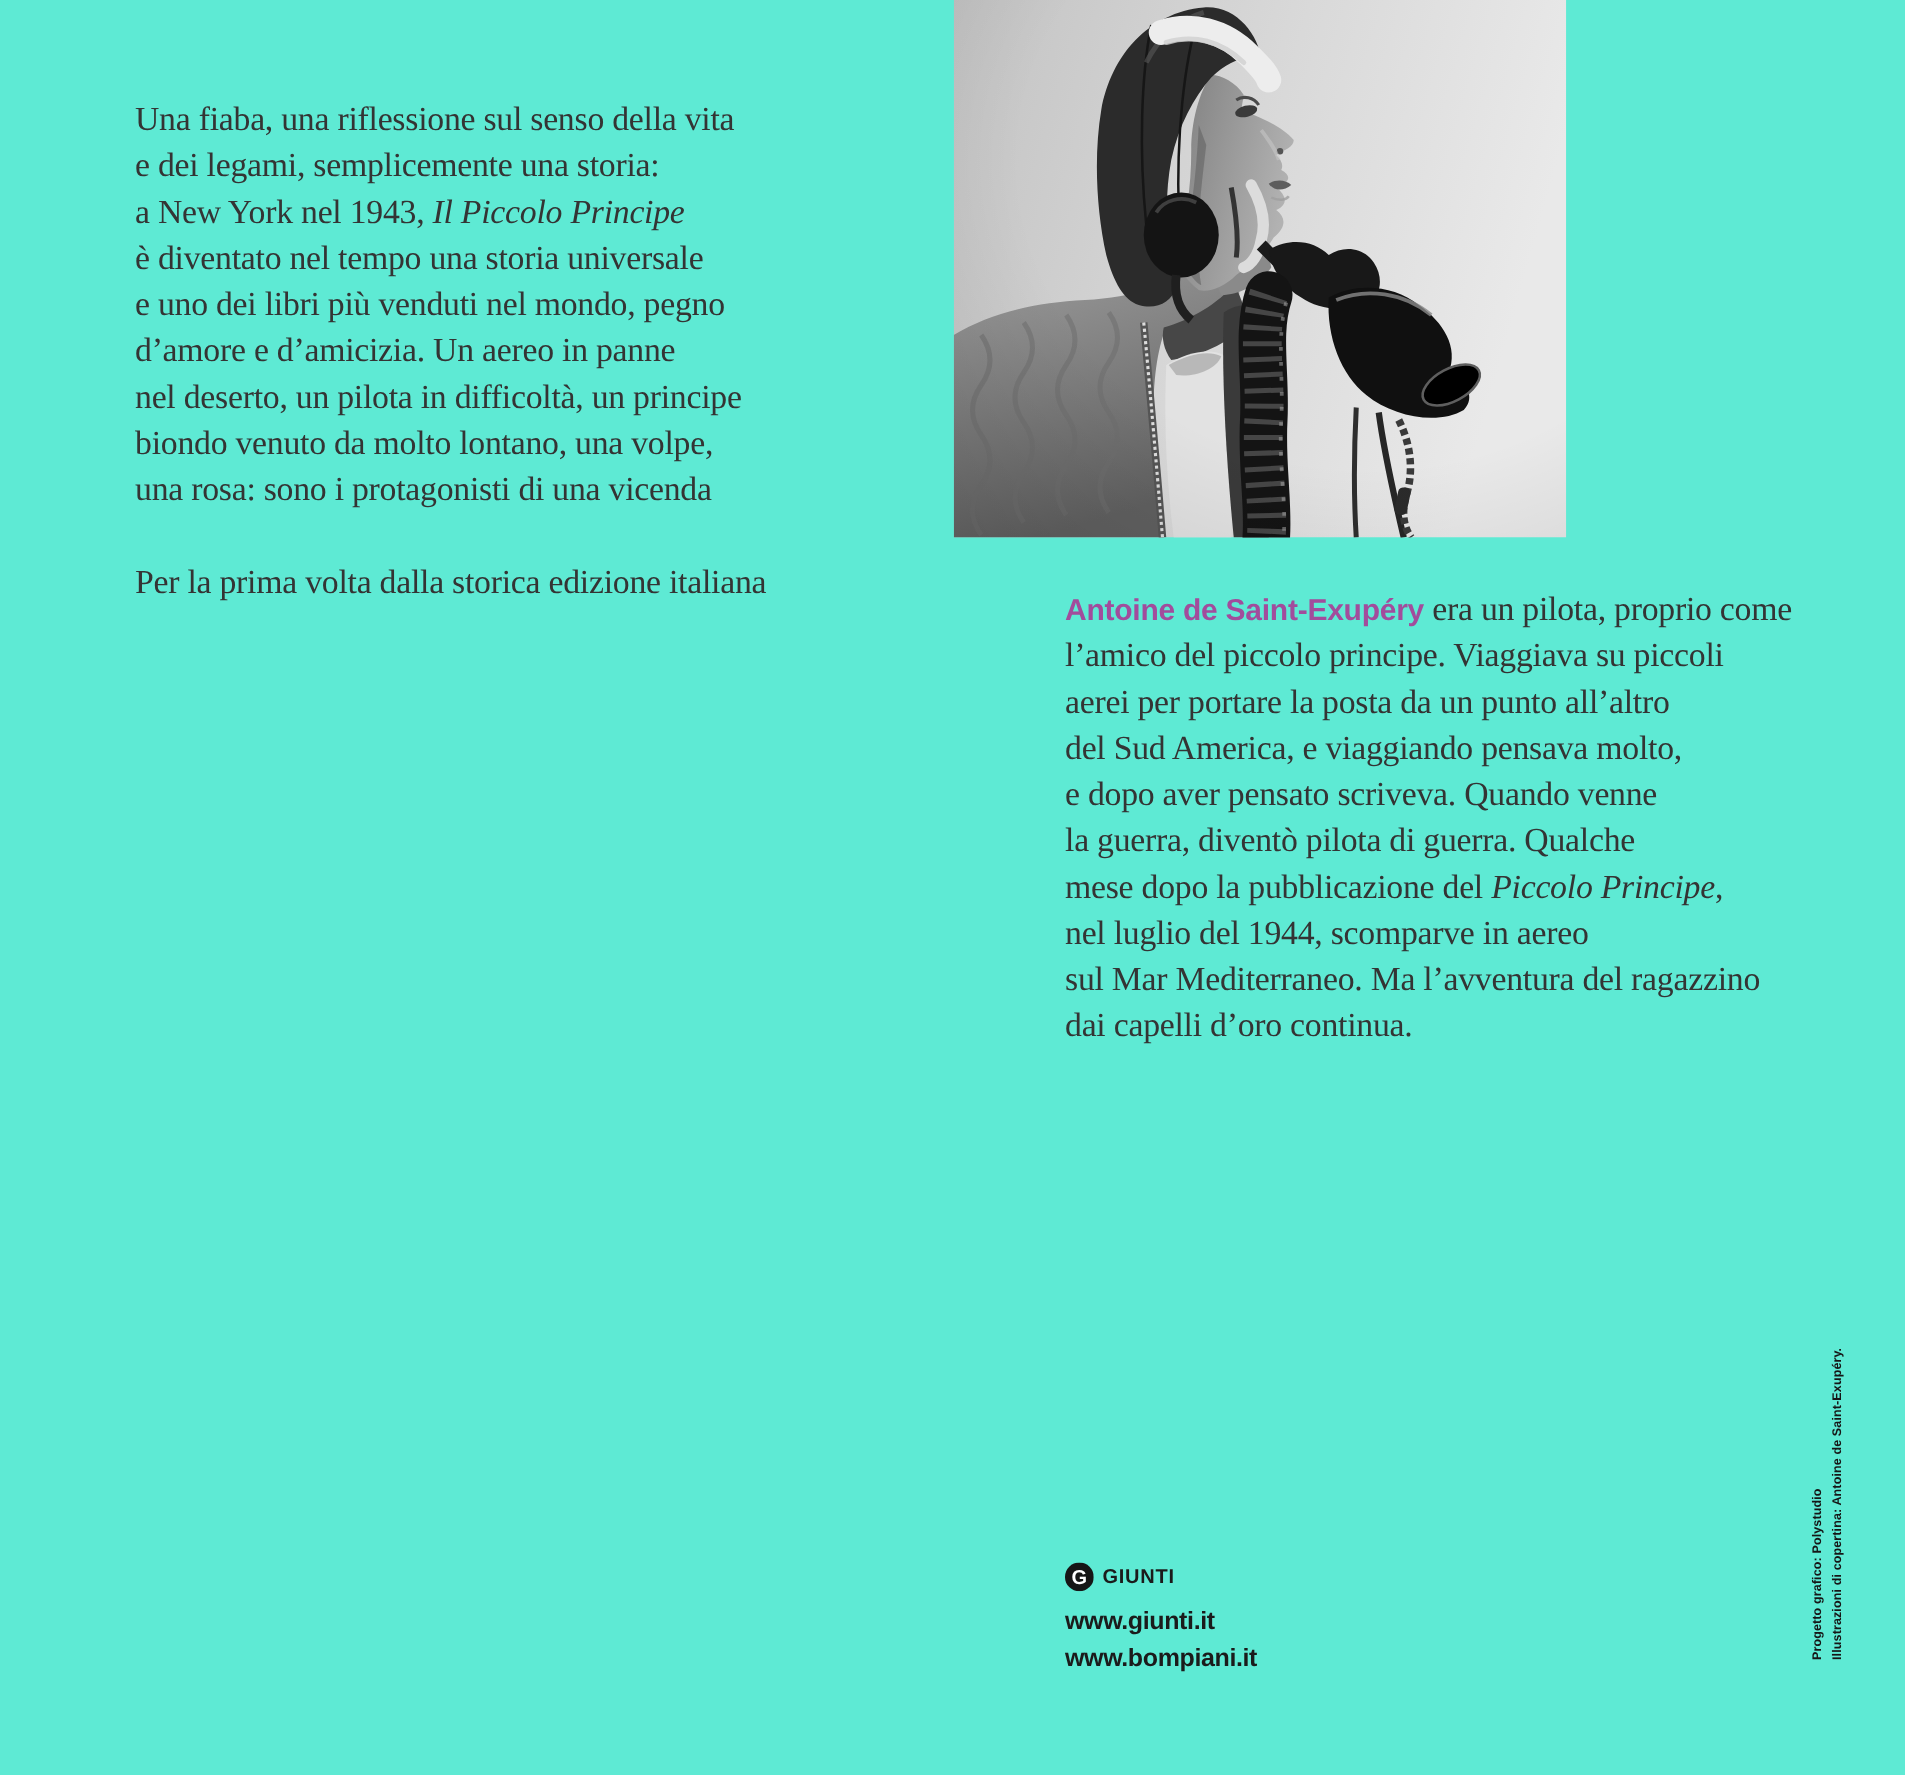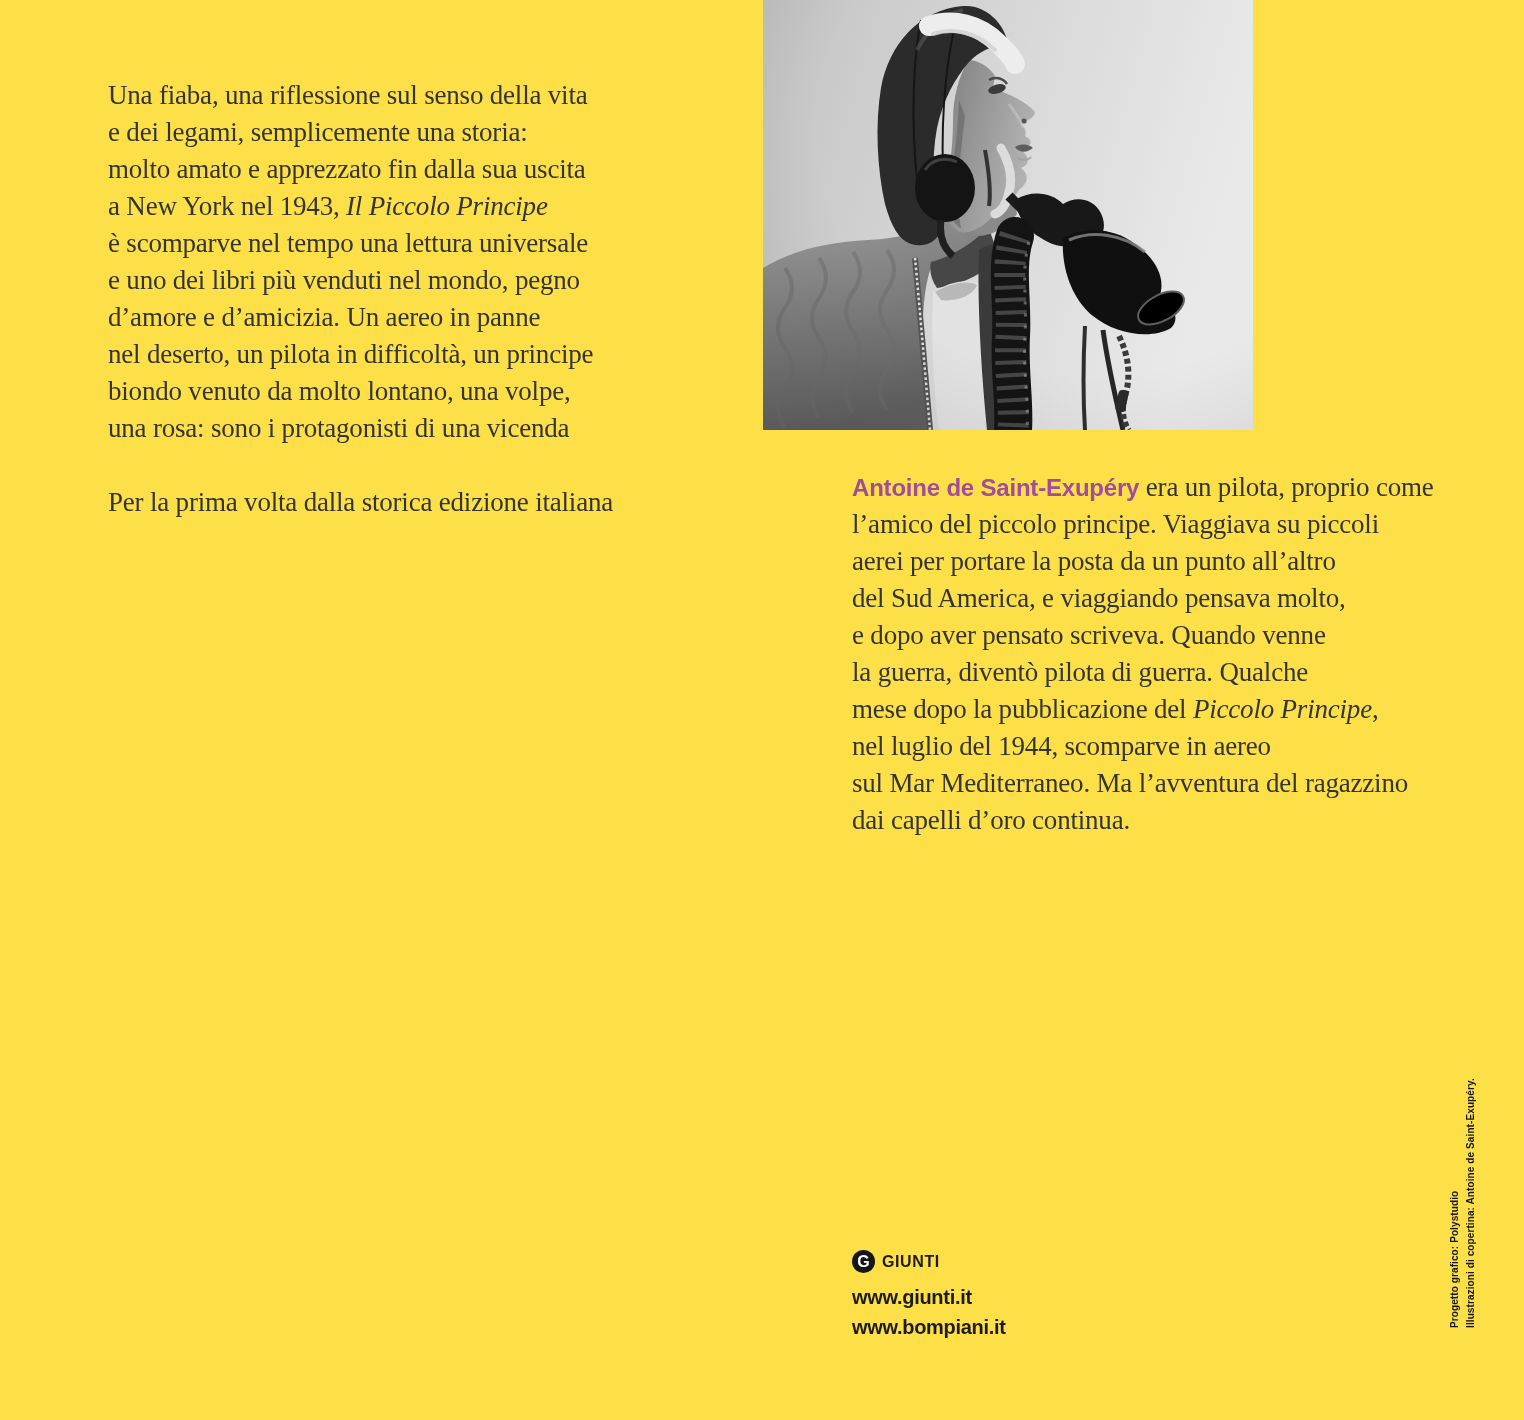--- a/index.html
+++ b/index.html
@@ -1,16 +1,16 @@
 <!DOCTYPE html>
 <html><head>
 <meta charset="utf-8">
 <style>
   html,body{margin:0;padding:0;background:#ffffff;}
-  .page{position:relative;width:1524px;height:1420px;background:#fde047;overflow:hidden;
+  .page{position:relative;width:1524px;height:1420px;background:#5eead4;overflow:hidden;
         font-family:"Liberation Serif",serif;color:#343434;}
 
   
   .textblock{position:absolute;font-size:27px;letter-spacing:-0.2px;}
   .tline{height:37px;line-height:37px;white-space:nowrap;}
   .para-gap{margin-top:37px;}
   span.i{font-style:italic;}
   span.name{font-family:"Liberation Sans",sans-serif;font-weight:700;font-size:24px;
             color:#a24c9c;letter-spacing:-0.2px;}
 
@@ -36,23 +36,22 @@
 </style>
 </head>
 <body>
 
 <div class="page">
 
   <section class="textblock left-text">
     <div>
         <div class="tline"><span>Una fiaba, una riflessione sul senso della vita</span></div>
         <div class="tline"><span>e dei legami, semplicemente una storia:</span></div>
-        <div class="tline"><span>molto amato e apprezzato fin dalla sua uscita</span></div>
         <div class="tline"><span>a New York nel 1943, </span><span class="i">Il Piccolo Principe</span></div>
-        <div class="tline"><span>è scomparve nel tempo una lettura universale</span></div>
+        <div class="tline"><span>è diventato nel tempo una storia universale</span></div>
         <div class="tline"><span>e uno dei libri più venduti nel mondo, pegno</span></div>
         <div class="tline"><span>d’amore e d’amicizia. Un aereo in panne</span></div>
         <div class="tline"><span>nel deserto, un pilota in difficoltà, un principe</span></div>
         <div class="tline"><span>biondo venuto da molto lontano, una volpe,</span></div>
         <div class="tline"><span>una rosa: sono i protagonisti di una vicenda</span></div>
       </div>
     <div class="para-gap">
         <div class="tline"><span>Per la prima volta dalla storica edizione italiana</span></div>
       </div>
   </section>

